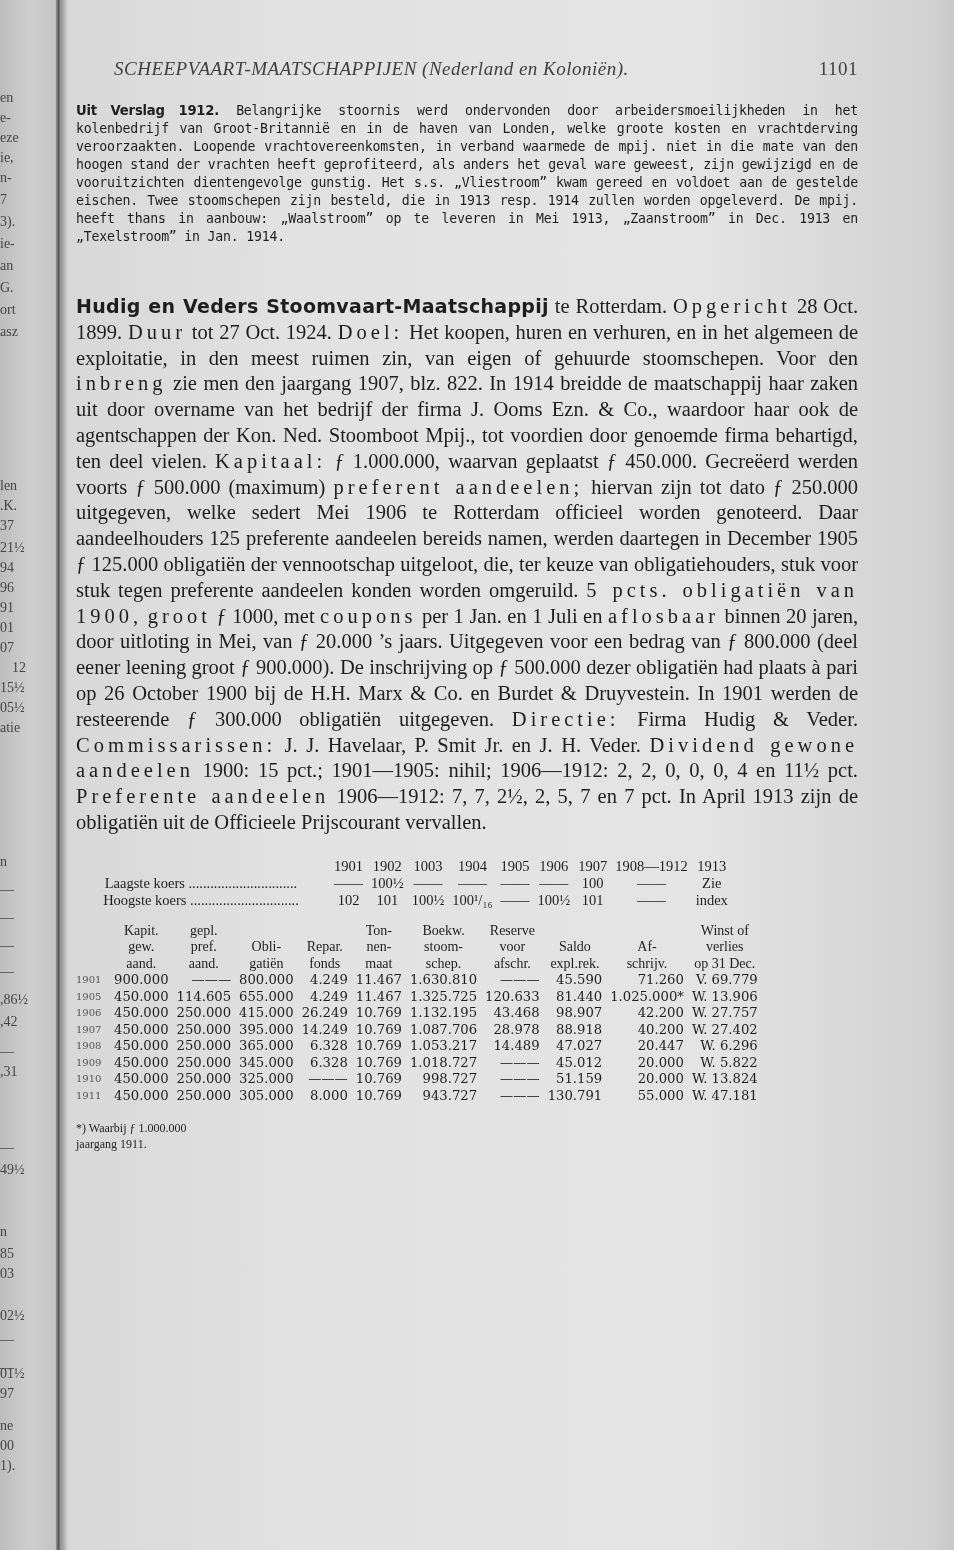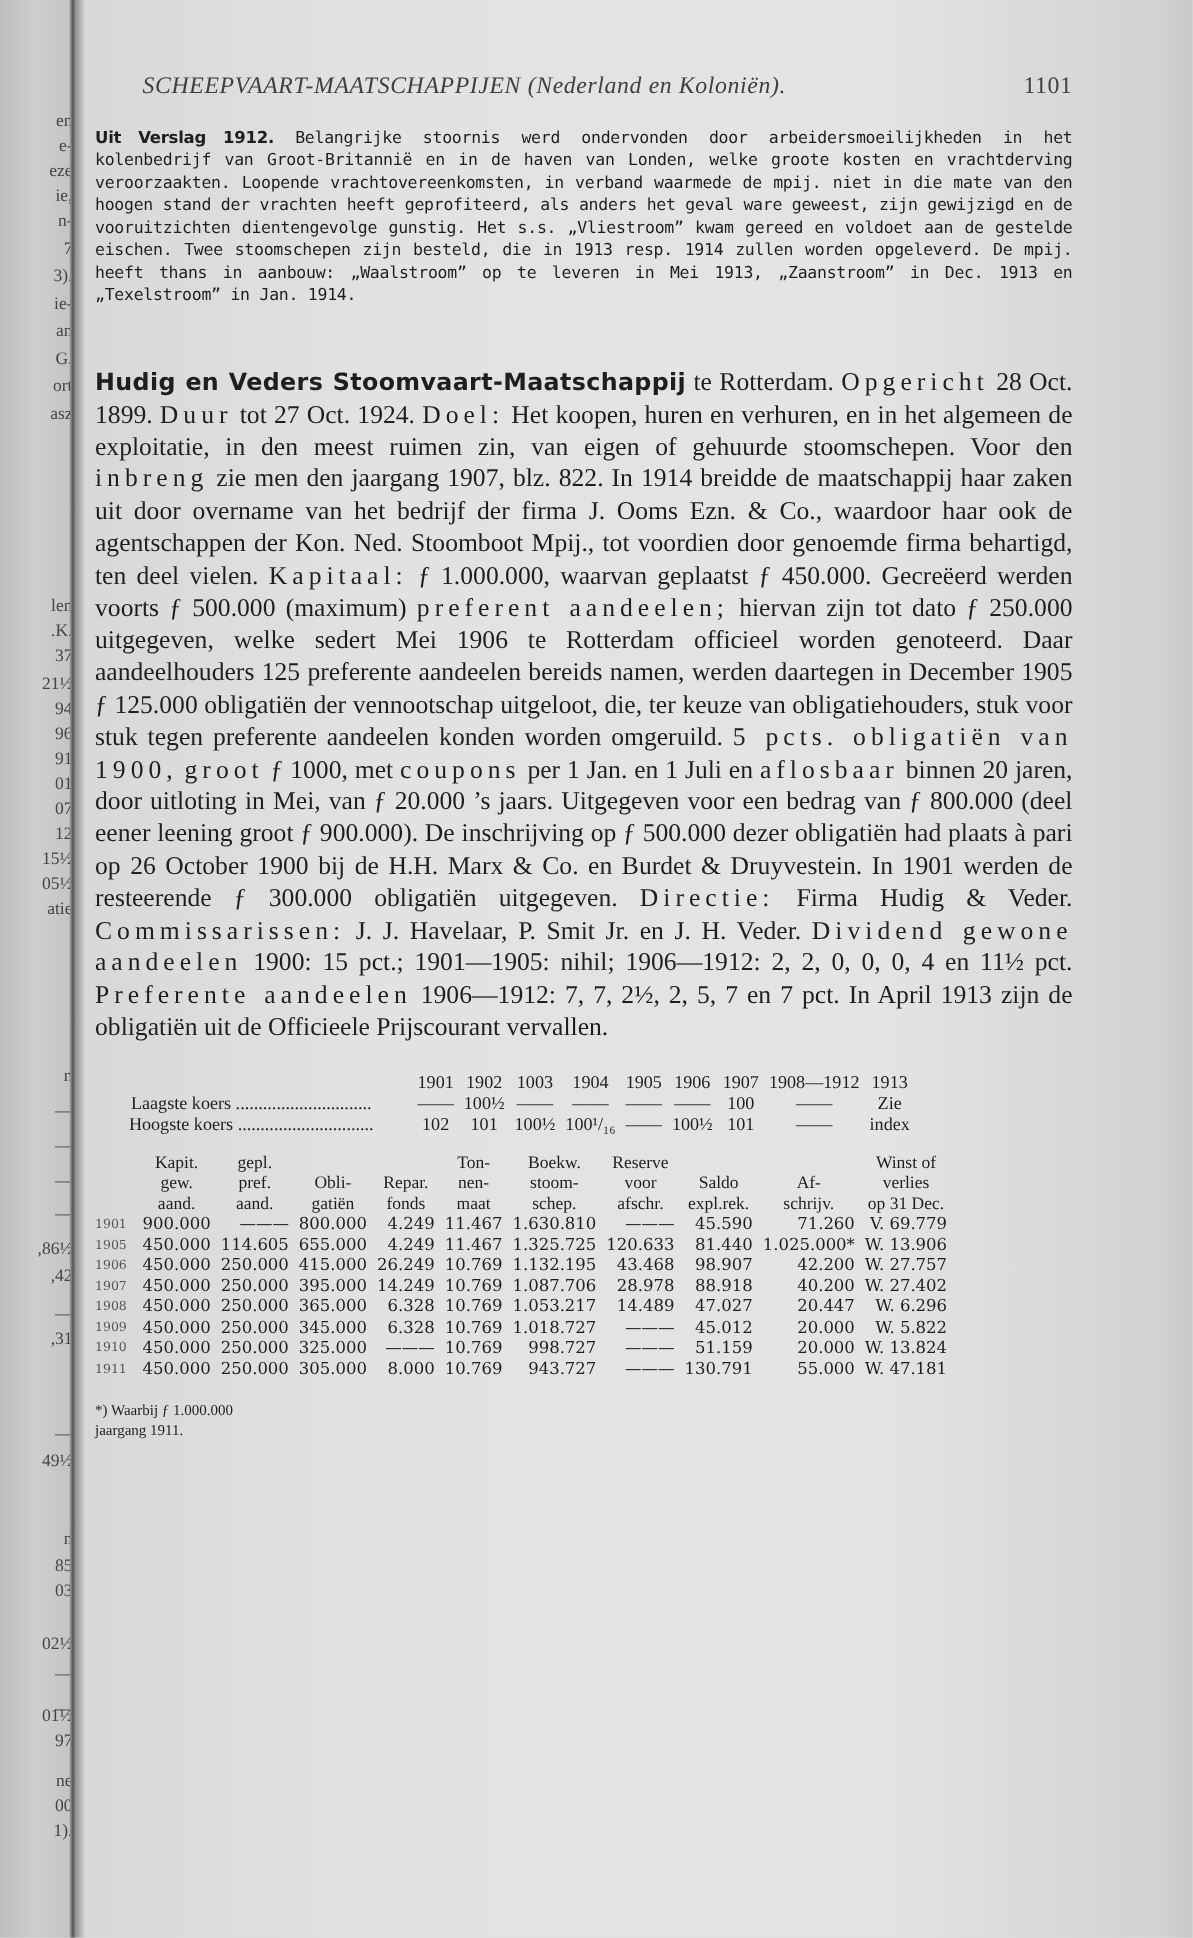--- a/index.html
+++ b/index.html
@@ -10,21 +10,21 @@
     color: #1e1e1e;
   }
   .page-bg {
     position: absolute; left: 0; top: 0; width: 954px; height: 1550px;
     background: linear-gradient(90deg, #bdbdbd 0px, #cfcfcf 30px, #c4c4c4 55px, #8a8a8a 60px, #d8d8d8 68px, #e2e2e2 300px, #e4e4e4 700px, #d2d2d2 930px, #c8c8c8 954px);
   }
   .gutter {
     position: absolute; left: 0; top: 0; width: 58px; height: 1550px;
     font-size: 14px; line-height: 20px; color: #444; overflow: hidden;
   }
-  .gutter span { position: absolute; left: 0; width: 58px; text-align: right; padding-right: 18px; white-space: nowrap; overflow: hidden; }
+  .gutter span { position: absolute; left: 0; width: 58px; padding-right: 18px; white-space: nowrap; overflow: hidden; }
   .spine {
     position: absolute; left: 56px; top: 0; width: 5px; height: 1550px;
     background: linear-gradient(90deg, #9a9a9a, #555 50%, #a5a5a5);
   }
   .content { position: absolute; left: 76px; top: 58px; width: 782px; }
   .running-head {
     display: flex; justify-content: space-between; align-items: baseline;
     font-style: italic; font-size: 19px; letter-spacing: 0.5px;
     padding-left: 38px; color: #404040;
   }
@@ -69,21 +69,21 @@
     <span style="top: 322px;">asz</span>
     <span style="top: 476px;">len</span>
     <span style="top: 496px;">.K.</span>
     <span style="top: 516px;">37</span>
     <span style="top: 538px;">21½</span>
     <span style="top: 558px;">94</span>
     <span style="top: 578px;">96</span>
     <span style="top: 598px;">91</span>
     <span style="top: 618px;">01</span>
     <span style="top: 638px;">07</span>
-    <span style="top: 658px;">12</span>
+    <span style="top: 658px; margin-left: 12px;">12</span>
     <span style="top: 678px;">15½</span>
     <span style="top: 698px;">05½</span>
     <span style="top: 718px;">atie</span>
     <span style="top: 852px;">n</span>
     <span style="top: 880px;">—</span>
     <span style="top: 908px;">—</span>
     <span style="top: 936px;">—</span>
     <span style="top: 962px;">—</span>
     <span style="top: 990px;">,86½</span>
     <span style="top: 1012px;">,42</span>

